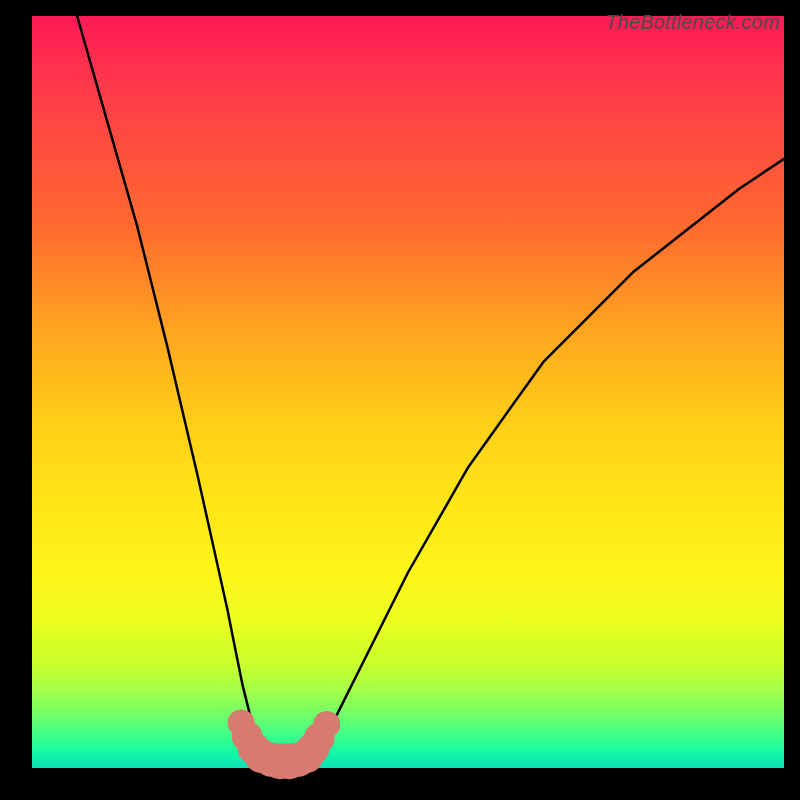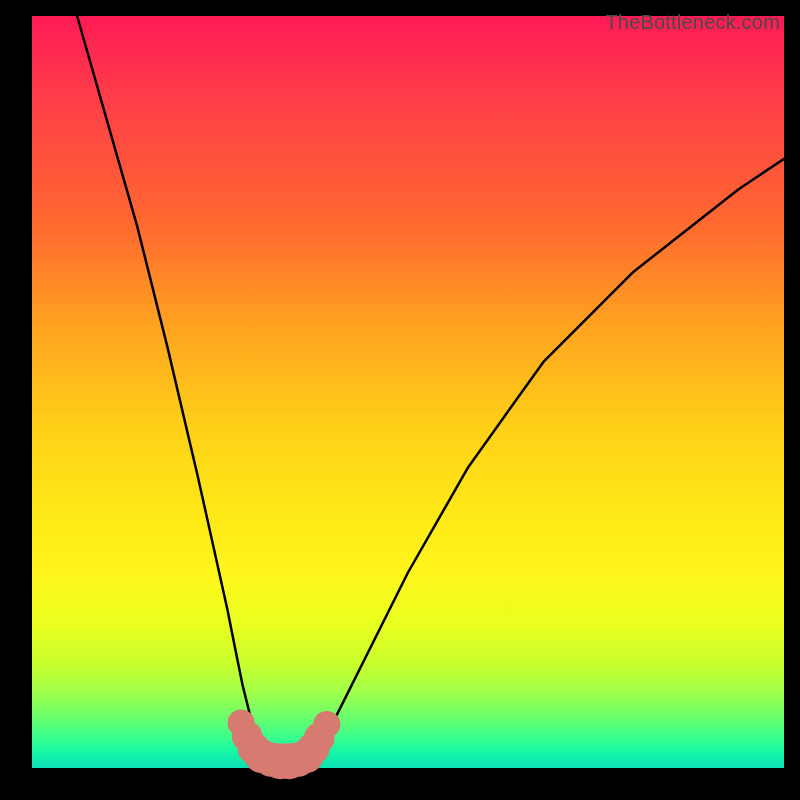--- a/index.html
+++ b/index.html
@@ -11,20 +11,21 @@
     overflow: hidden;
     font-family: Arial, Helvetica, sans-serif;
   }
   .frame {
     position: absolute;
     left: 0;
     top: 0;
     width: 636px;
     height: 800px;
     background: #000;
+    font-style: italic;
   }
   .plot {
     position: absolute;
     left: 32px;
     top: 16px;
     width: 752px;
     height: 752px;
     
     background: linear-gradient(
       to bottom,

